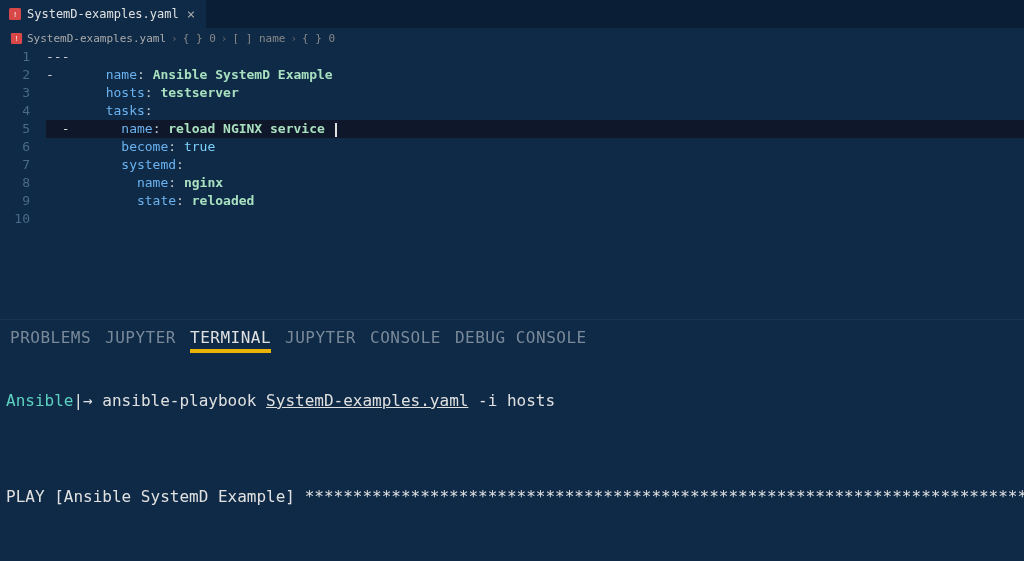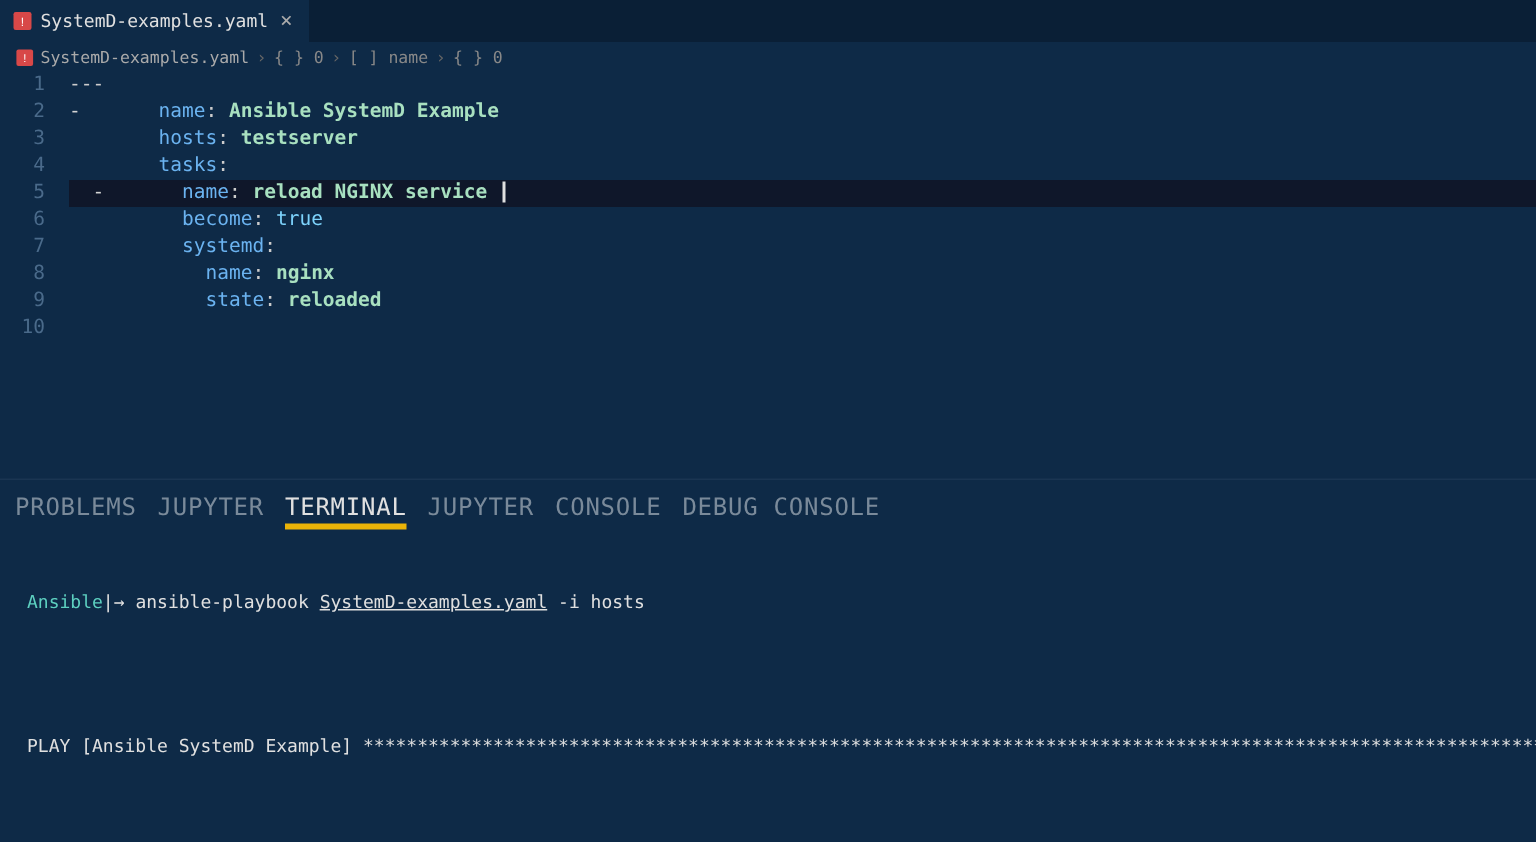--- a/index.html
+++ b/index.html
@@ -112,22 +112,22 @@
       color: #7a8a9a;
       cursor: pointer;
       padding: 2px 0;
     }
     .panel-tab.active {
       color: #e0e0e0;
       border-bottom: 4px solid #eab308;
     }
     .terminal {
       flex: 1;
-      padding: 4px 18px;
-      font-size: 12px;
+      padding: 4px 6px;
+      font-size: 16px;
       line-height: 16px;
       white-space: pre;
       color: #d0d0d0;
       overflow: hidden;
     }
     .t-teal { color: #5dd0c0; }
     .t-white { color: #e0e0e0; }
     .t-line { white-space: pre; }
     .underlined { text-decoration: underline; }
   </style>

